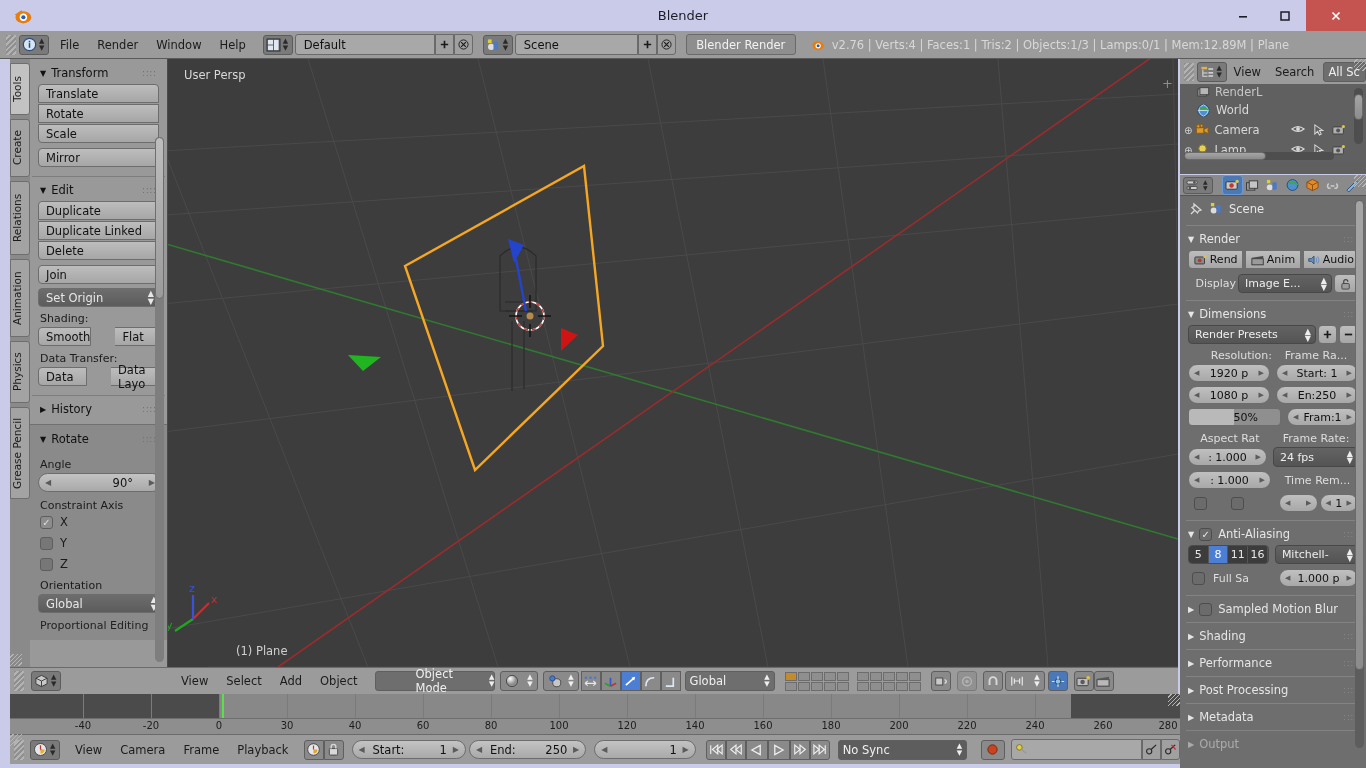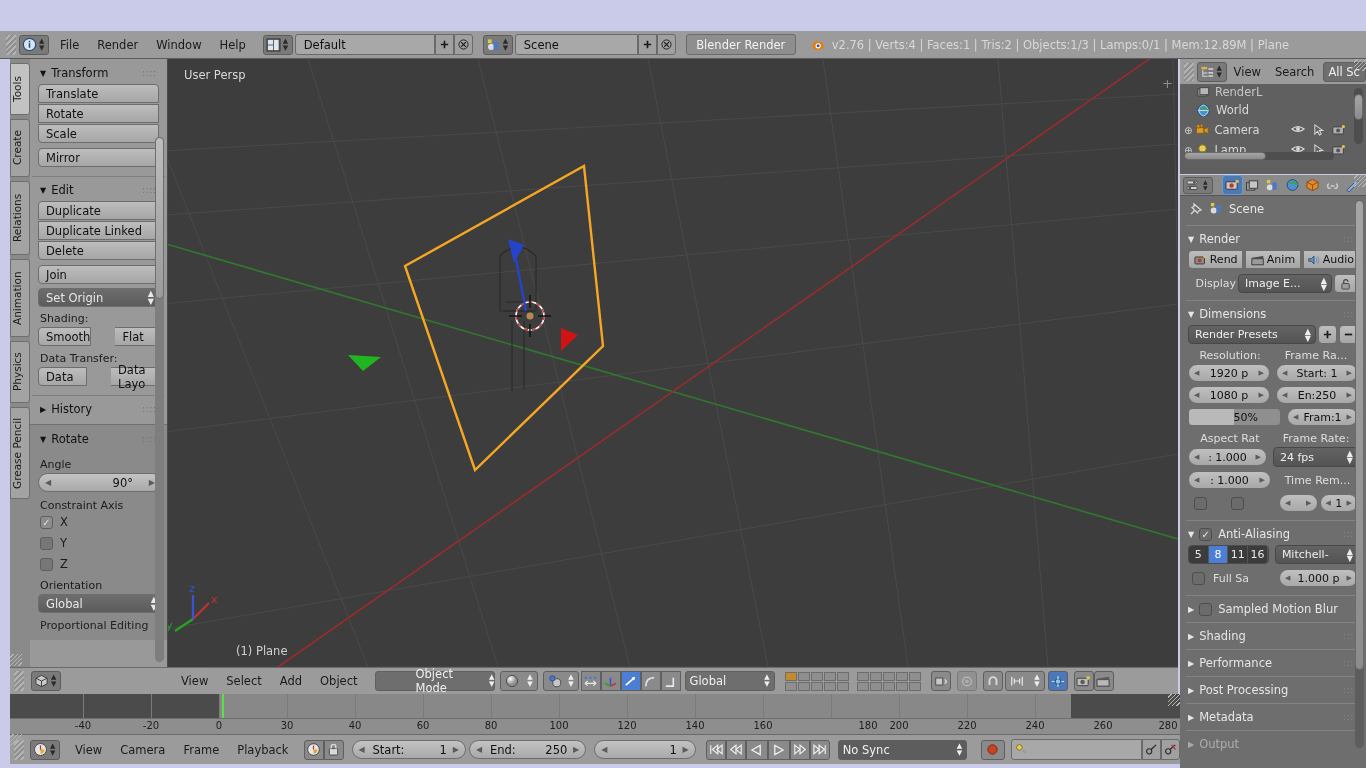--- a/index.html
+++ b/index.html
@@ -216,20 +216,46 @@
   .pvthumb { position:absolute; left:0; top:0; width:9px; height:470px;
              background:linear-gradient(#a5a5a5,#8c8c8c); border:1px solid #6a6a6a; border-radius:5px; }
   .corner-grip { position:absolute; width:12px; height:12px;
      background:repeating-linear-gradient(135deg,transparent 0 2px,#b5b5b5 2px 3px); }
 </style>
 </head>
 <body>
 
 <div class="app">
 
+  <div class="titlebar">
+    <svg class="logo-blender" viewBox="0 0 24 24">
+      <ellipse cx="13" cy="14" rx="9" ry="7" fill="#e87d0d"></ellipse>
+      <path d="M3 11 L11 6 L12 9 L5 12 Z" fill="#e87d0d"></path>
+      <circle cx="13" cy="14" r="4.2" fill="#fff"></circle>
+      <circle cx="13" cy="14" r="2.4" fill="#2b5ea8"></circle>
+    </svg>
+    <div class="title-text">Blender</div>
+    <div class="win-btns">
+      <div class="win-btn">
+        <svg width="12" height="12" viewBox="0 0 12 12">
+            <rect x="2" y="6" width="8" height="1.6" fill="#1d1d28"></rect>
+          </svg>
+      </div>
+      <div class="win-btn">
+        <svg width="12" height="12" viewBox="0 0 12 12">
+            <rect x="2" y="2" width="8" height="8" fill="none" stroke="#1d1d28" stroke-width="1.5"></rect>
+          </svg>
+      </div>
+      <div class="win-btn close">
+        <svg width="12" height="12" viewBox="0 0 12 12">
+            <path d="M2.5 2.5 L9.5 9.5 M9.5 2.5 L2.5 9.5" stroke="#fff" stroke-width="1.6"></path>
+          </svg>
+      </div>
+    </div>
+  </div>
 
   <div class="topbar">
     <div class="grip"></div>
     <div class="edtype">
       <svg width="15" height="15" viewBox="0 0 16 16">
         <circle cx="8" cy="8" r="6.6" fill="#d8e6f4" stroke="#2a4f7a" stroke-width="1.3"></circle>
         <rect x="7.2" y="6.5" width="1.6" height="5" fill="#2a4f7a"></rect>
         <rect x="7.2" y="4" width="1.6" height="1.8" fill="#2a4f7a"></rect>
       </svg>
       <span style="font-size:7px;line-height:7px;color:#2a2a2a;">▲<br>▼</span>
@@ -661,21 +687,21 @@
       <span class="tl-tick" style="left:141px;">-20</span>
       <span class="tl-tick" style="left:209px;">0</span>
       <span class="tl-tick" style="left:277px;">30</span>
       <span class="tl-tick" style="left:345px;">40</span>
       <span class="tl-tick" style="left:413px;">60</span>
       <span class="tl-tick" style="left:481px;">80</span>
       <span class="tl-tick" style="left:549px;">100</span>
       <span class="tl-tick" style="left:617px;">120</span>
       <span class="tl-tick" style="left:685px;">140</span>
       <span class="tl-tick" style="left:753px;">160</span>
-      <span class="tl-tick" style="left:858px;">180</span>
+      <span class="tl-tick" style="left:821px;">180</span>
       <span class="tl-tick" style="left:889px;">200</span>
       <span class="tl-tick" style="left:957px;">220</span>
       <span class="tl-tick" style="left:1025px;">240</span>
       <span class="tl-tick" style="left:1093px;">260</span>
       <span class="tl-tick" style="left:1158px;">280</span>
     </div>
   </div>
 
   <div class="tl-hdr">
     <div class="grip"></div>
@@ -1019,21 +1045,21 @@
             </svg>
         </div>
         <div class="pbtn s" style="flex:0 0 19px;">
           <svg width="11" height="11" viewBox="0 0 12 12">
               <path d="M2 6h8" stroke="#1b1b1b" stroke-width="1.9"></path>
             </svg>
         </div>
       </div>
 
       <div class="prow" style="padding-top:3px;">
-        <span class="plbl" style="flex:1;text-align:center;">Resolution:</span>
+        <span class="plbl" style="flex:1;text-align:right;">Resolution:</span>
         <span class="plbl" style="flex:1;text-align:center;">Frame Ra...</span>
       </div>
       <div class="prow" style="gap:6px;">
         <div class="pnum" style="flex:1;">
           <span class="la">◀</span>
           <span>1920 p</span>
           <span class="ra">▶</span>
         </div>
         <div class="pnum" style="flex:1;">
           <span class="la">◀</span>

